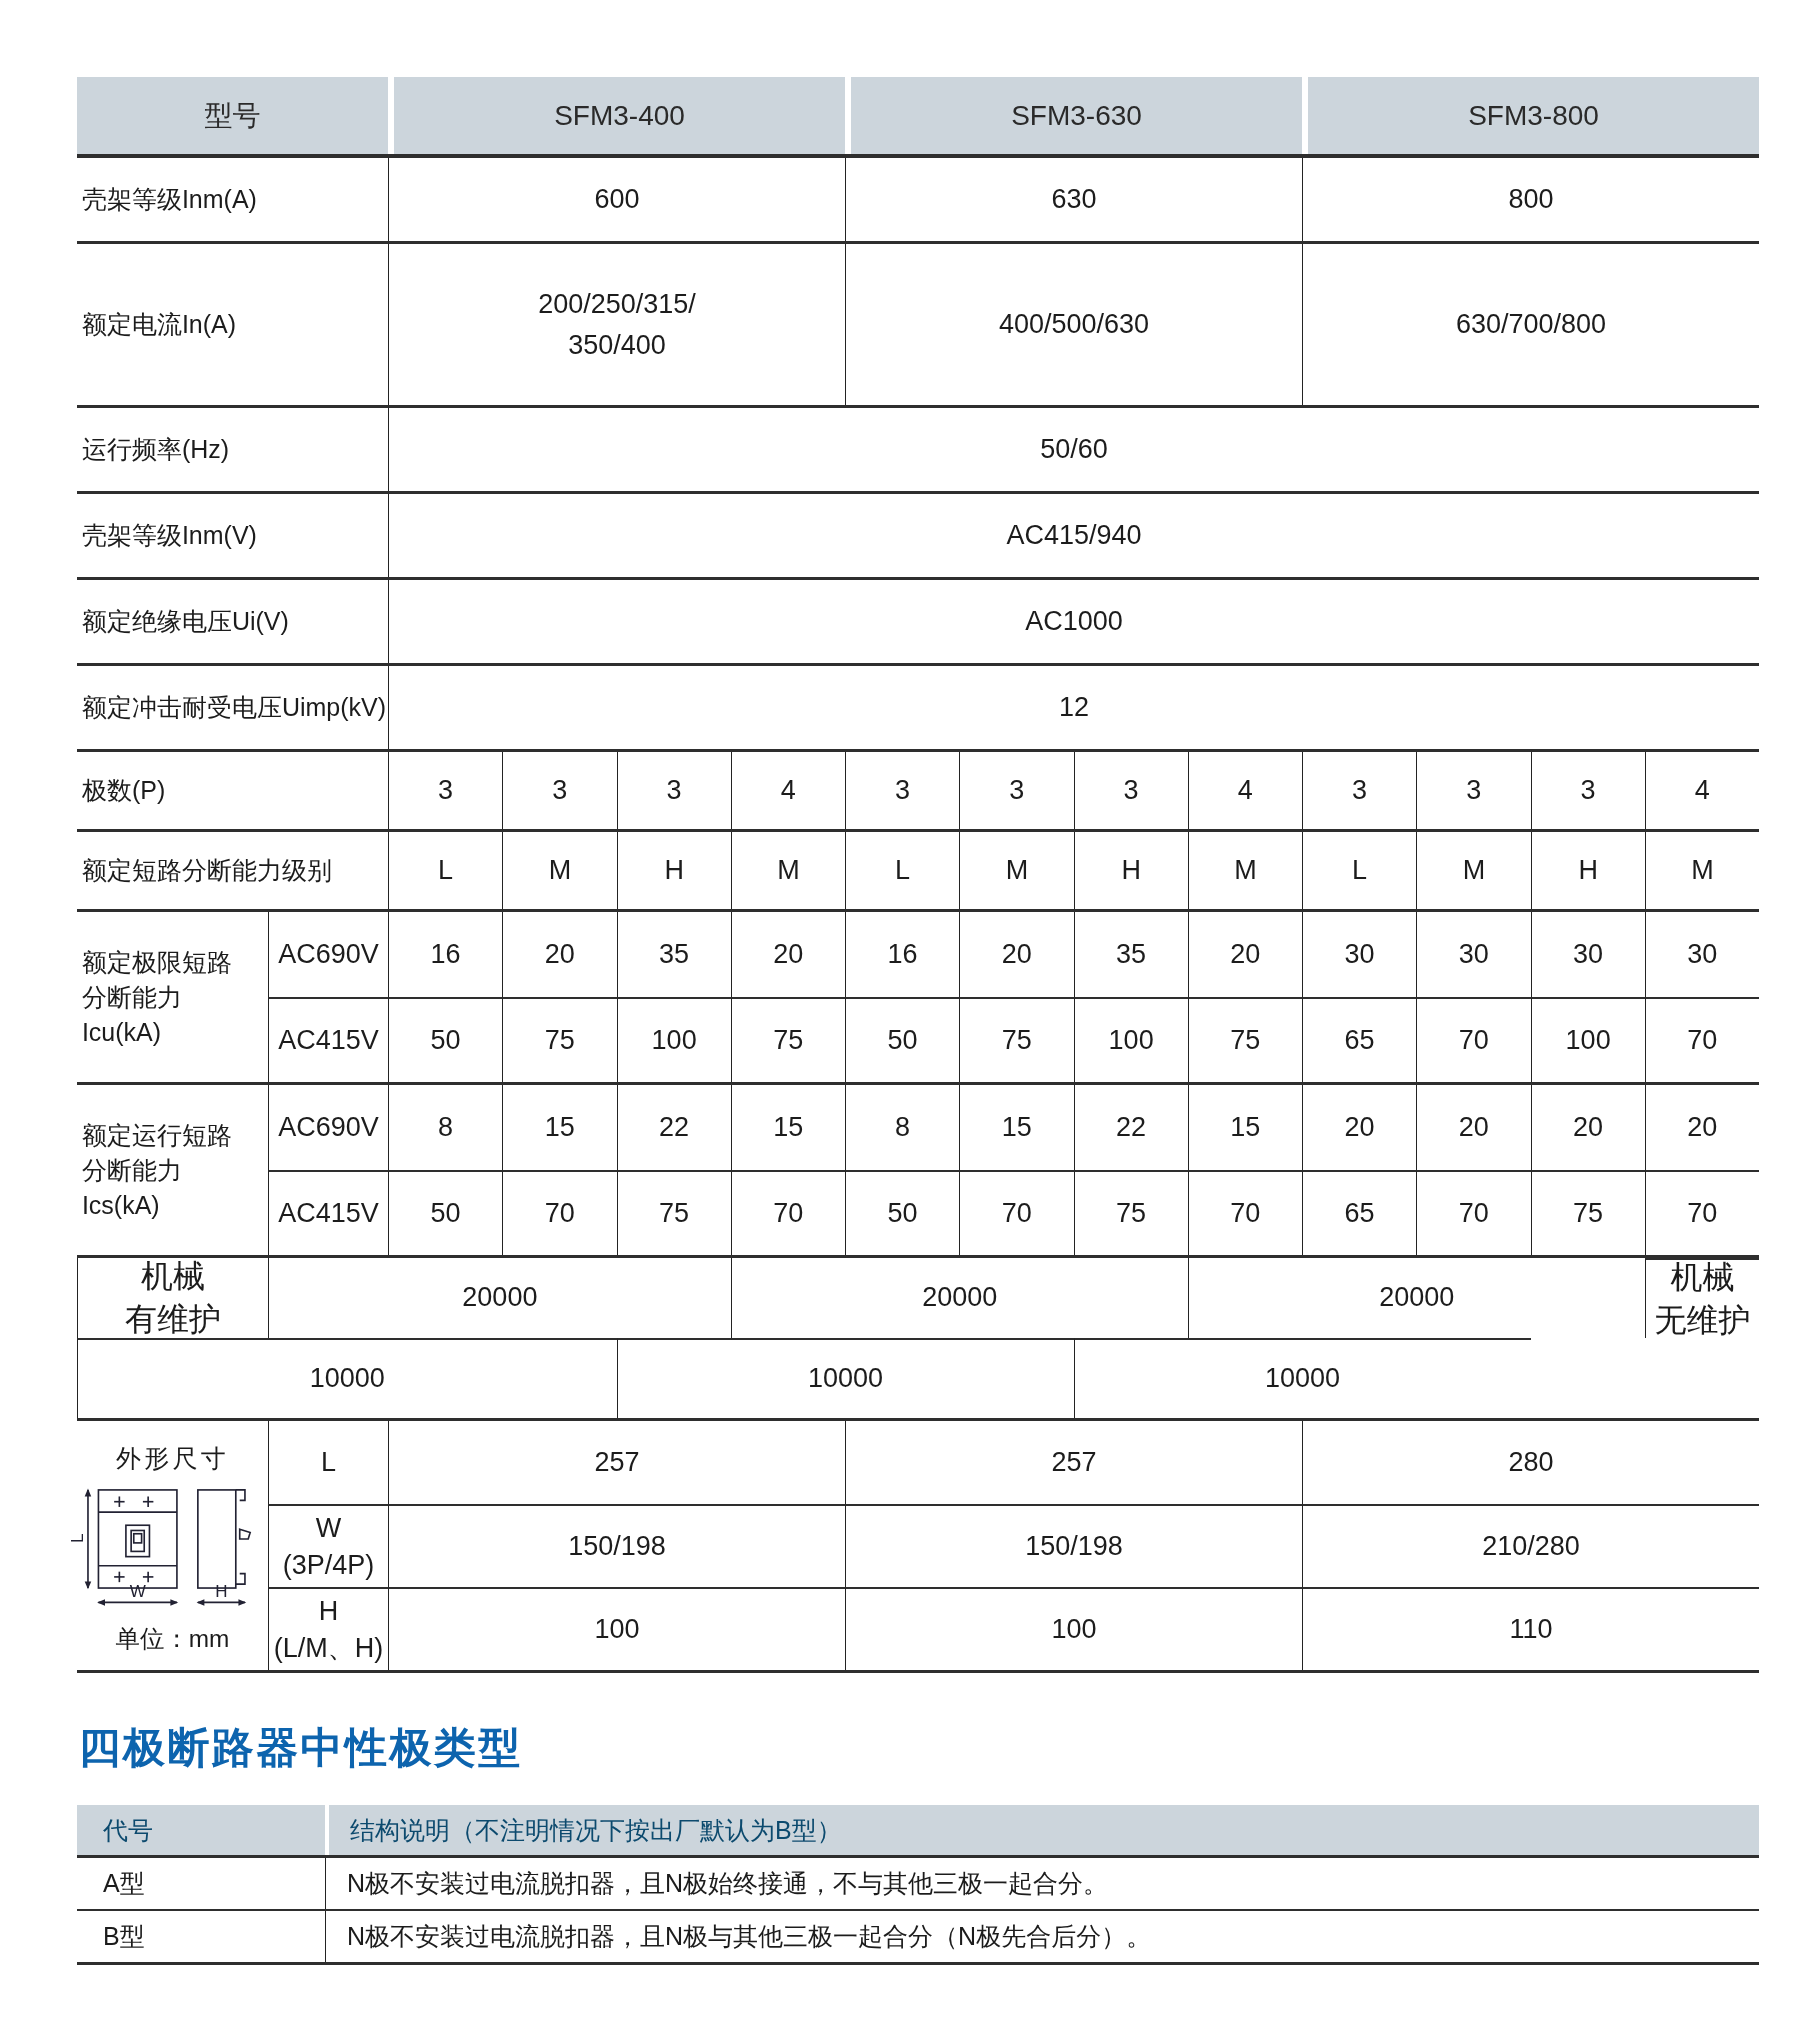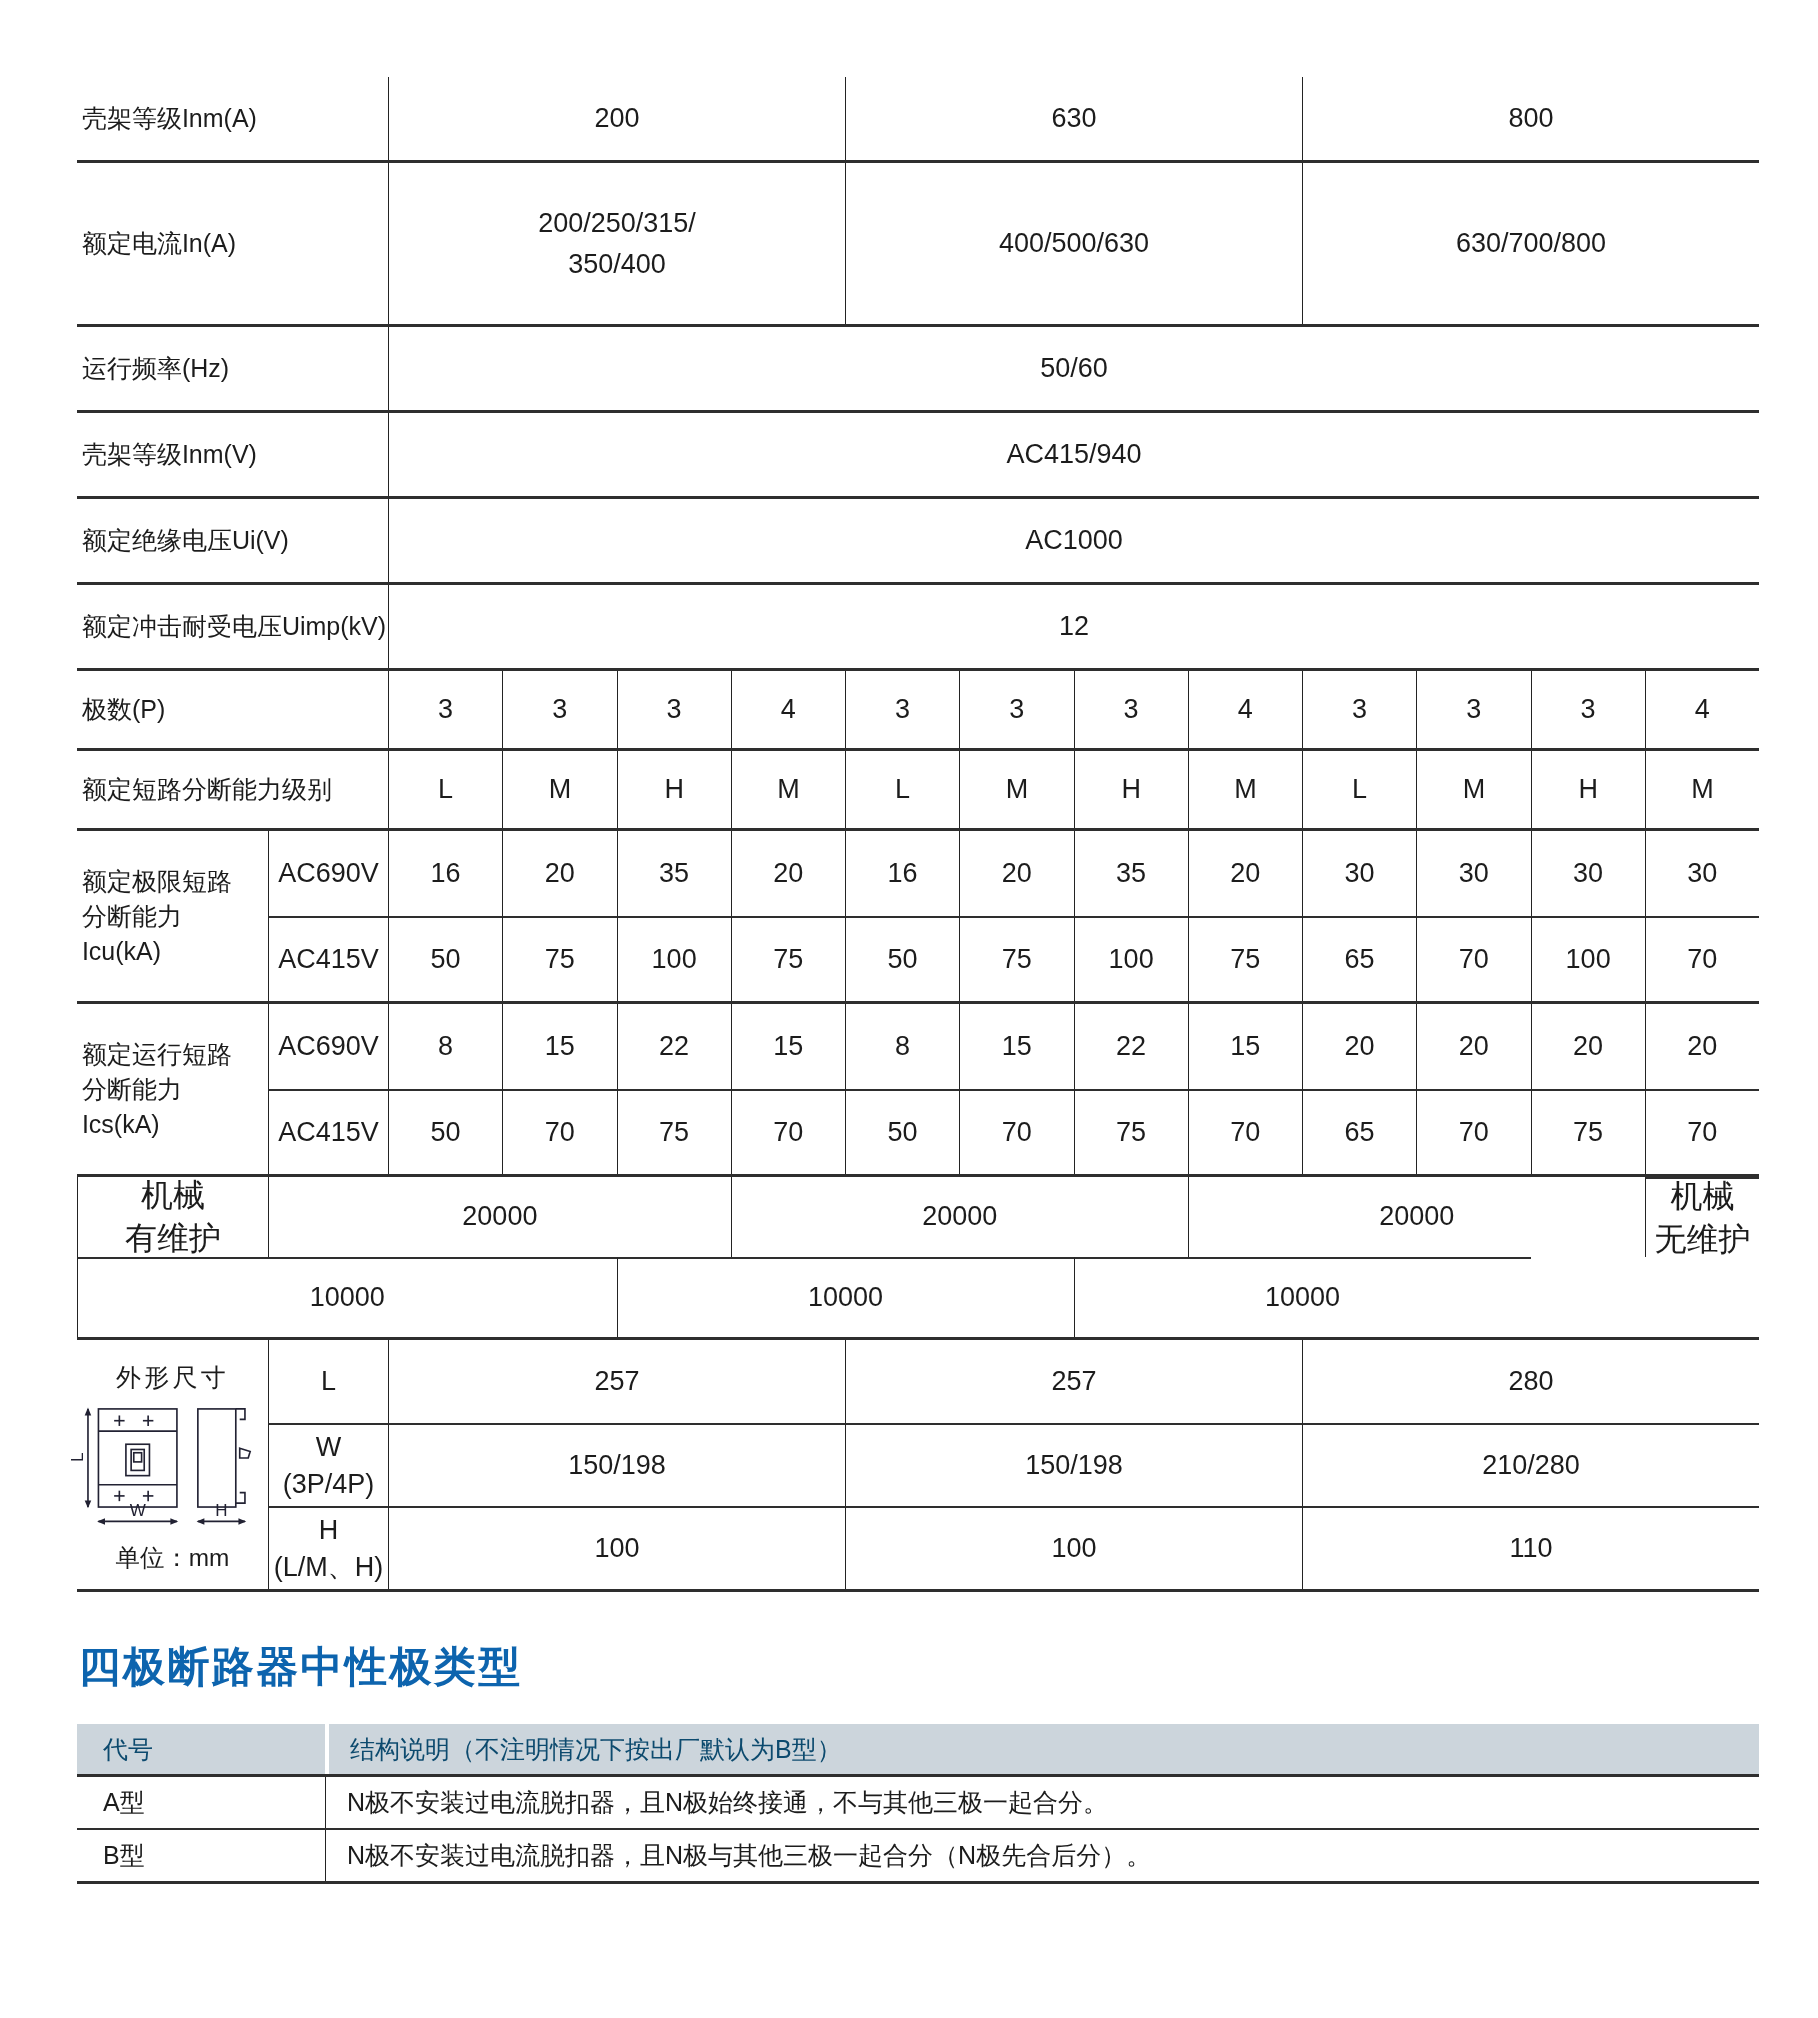--- a/index.html
+++ b/index.html
@@ -60,24 +60,30 @@
   .desc{display:flex;align-items:center;padding-left:21px;font-size:25px;border-left:1.6px solid #232323;}
 </style>
 </head>
 <body>
 
 <div class="page">
 <div class="content">
 
   <div class="tbl">
 
+    <div class="band hd">
+      <div class="hc lab2">型号</div>
+      <div class="hc d4 gap">SFM3-400</div>
+      <div class="hc d4 gap">SFM3-630</div>
+      <div class="hc d4 gap">SFM3-800</div>
+    </div>
 
     <div class="band r-frame">
       <div class="cell lab lab2">壳架等级Inm(A)</div>
-      <div class="cell d4 bl">200</div>
+      <div class="cell d4 bl">600</div>
       <div class="cell d4 bl">630</div>
       <div class="cell d4 bl">800</div>
     </div>
 
     <div class="band r-current">
       <div class="cell lab lab2">额定电流In(A)</div>
       <div class="cell d4 bl">
         <span class="twoline">
           <span>200/250/315/</span>
           <span>350/400</span>

